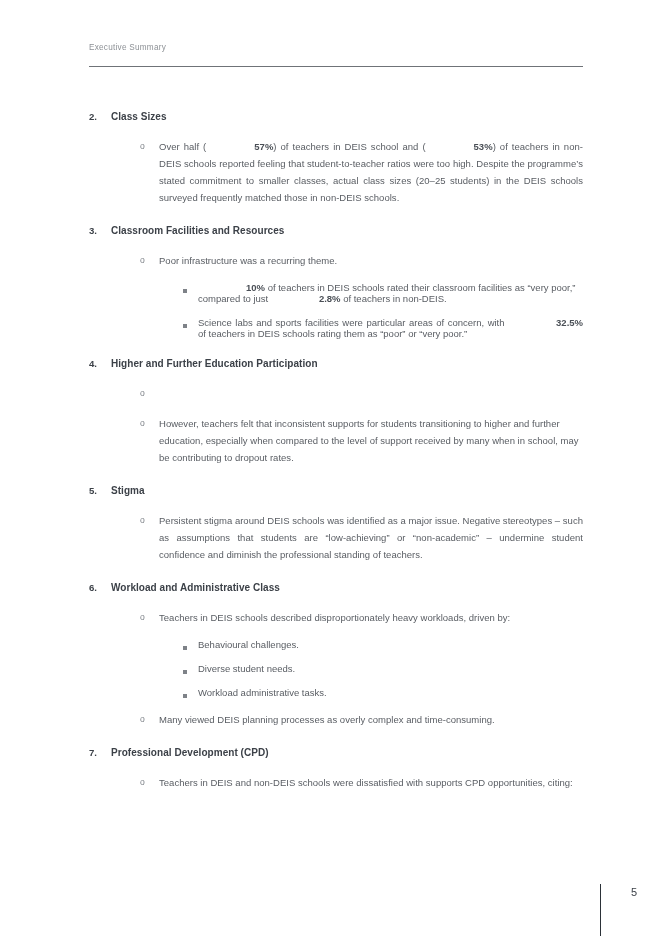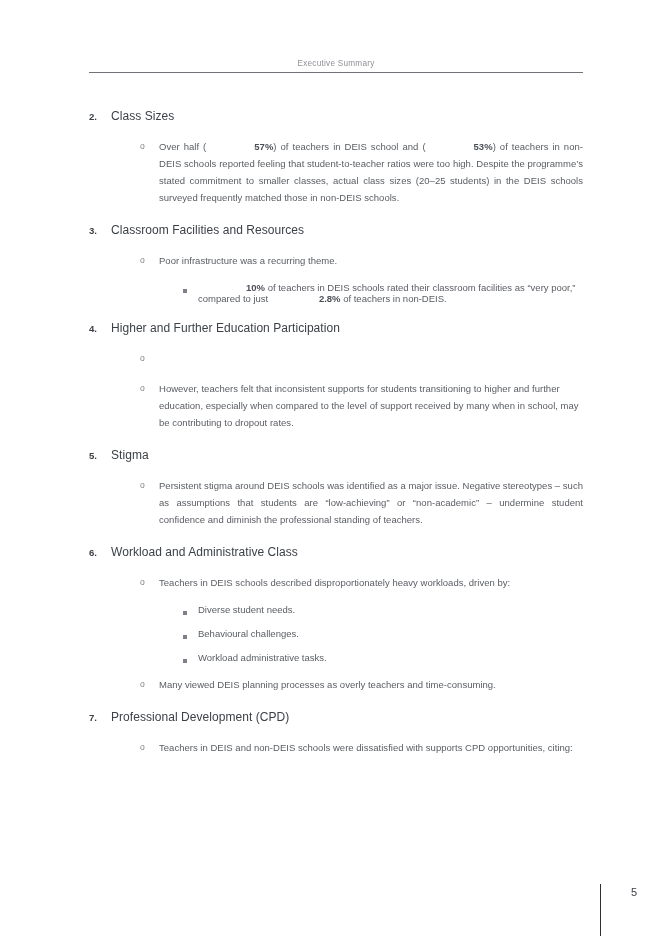--- a/index.html
+++ b/index.html
@@ -19,25 +19,25 @@
     position: absolute;
     inset: 0;
     background: #ffffff;
     overflow: hidden;
   }
 
   
   .header {
     position: absolute;
     left: 89px;
-    top: 52px;
+    top: 36px;
     width: 494px;
     border-bottom: 1px solid #6f7378;
-    text-align: center;
-    padding-bottom: 2px;
+    text-align: left;
+    padding-bottom: 12px;
   }
   .header-text {
     font-size: 8.2px;
     letter-spacing: 0.25px;
     color: #8d9196;
     font-family: "Liberation Sans", sans-serif;
   }
 
   
   .content {
@@ -60,22 +60,22 @@
 
   .sec-num {
     width: 22px;
     flex: 0 0 22px;
     font-size: 9.6px;
     font-weight: bold;
     color: #3c4148;
     line-height: 17px;
   }
   .sec-title {
-    font-size: 12px;
-    font-weight: normal;
+    font-size: 10px;
+    font-weight: bold;
     color: #3c4148;
     line-height: 17px;
     letter-spacing: 0.05px;
   }
 
   
   .l2 {
     display: flex;
     margin-top: 13px;
     padding-left: 51px;
@@ -180,20 +180,26 @@
         <div class="l2">
           <span class="l2-marker">o</span>
           <span class="l2-text ragged">Poor infrastructure was a recurring theme.</span>
         </div>
         <div class="l3">
           <span class="l3-marker">
             <i></i>
           </span>
           <span class="l3-text ragged"><b>10%</b> of teachers in DEIS schools rated their classroom facilities as “very poor,” compared to just <b>2.8%</b> of teachers in non-DEIS.</span>
         </div>
+        <div class="l3">
+          <span class="l3-marker">
+            <i></i>
+          </span>
+          <span class="l3-text">Science labs and sports facilities were particular areas of concern, with <b>32.5%</b> of teachers in DEIS schools rating them as “poor” or “very poor.”</span>
+        </div>
       </div>
       <div class="sec">
         <div class="sec-head">
           <span class="sec-num">4.</span>
           <span class="sec-title">Higher and Further Education Participation</span>
         </div>
         <div class="l2">
           <span class="l2-marker">o</span>
         </div>
         <div class="l2">
@@ -217,37 +223,37 @@
           <span class="sec-title">Workload and Administrative Class</span>
         </div>
         <div class="l2">
           <span class="l2-marker">o</span>
           <span class="l2-text ragged">Teachers in DEIS schools described disproportionately heavy workloads, driven by:</span>
         </div>
         <div class="l3">
           <span class="l3-marker">
             <i></i>
           </span>
+          <span class="l3-text ragged">Behavioural challenges.</span>
+        </div>
+        <div class="l3">
+          <span class="l3-marker">
+            <i></i>
+          </span>
           <span class="l3-text ragged">Diverse student needs.</span>
         </div>
         <div class="l3">
           <span class="l3-marker">
             <i></i>
           </span>
-          <span class="l3-text ragged">Behavioural challenges.</span>
-        </div>
-        <div class="l3">
-          <span class="l3-marker">
-            <i></i>
-          </span>
           <span class="l3-text ragged">Workload administrative tasks.</span>
         </div>
         <div class="l2">
           <span class="l2-marker">o</span>
-          <span class="l2-text ragged">Many viewed DEIS planning processes as overly teachers and time-consuming.</span>
+          <span class="l2-text ragged">Many viewed DEIS planning processes as overly complex and time-consuming.</span>
         </div>
       </div>
       <div class="sec">
         <div class="sec-head">
           <span class="sec-num">7.</span>
           <span class="sec-title">Professional Development (CPD)</span>
         </div>
         <div class="l2">
           <span class="l2-marker">o</span>
           <span class="l2-text">Teachers in DEIS and non-DEIS schools were dissatisfied with supports CPD opportunities, citing:</span>

